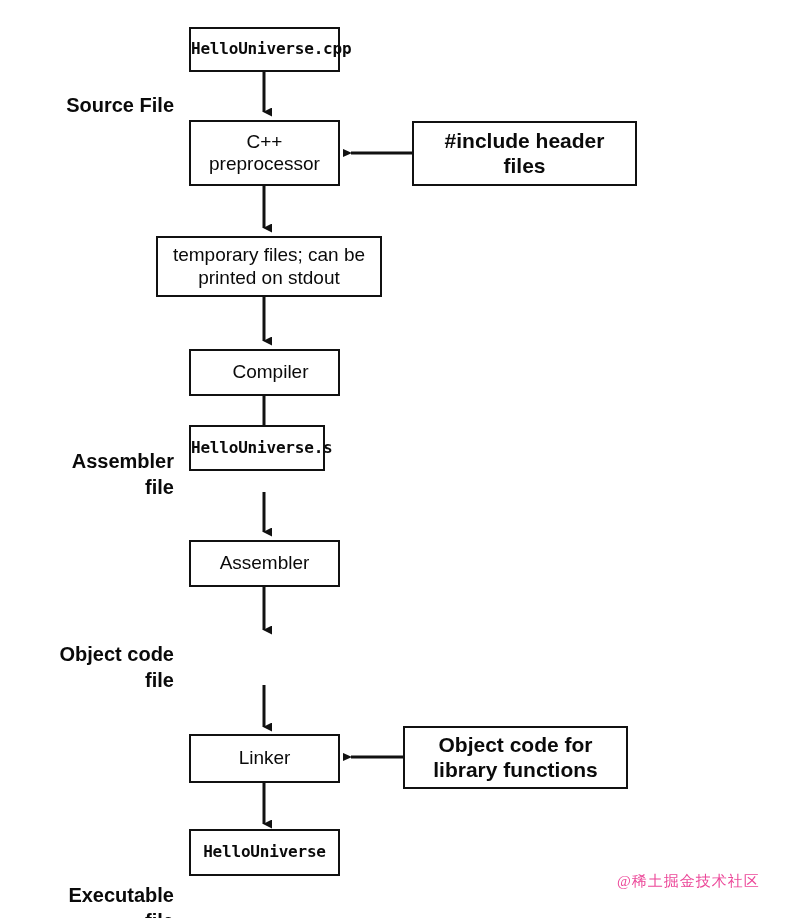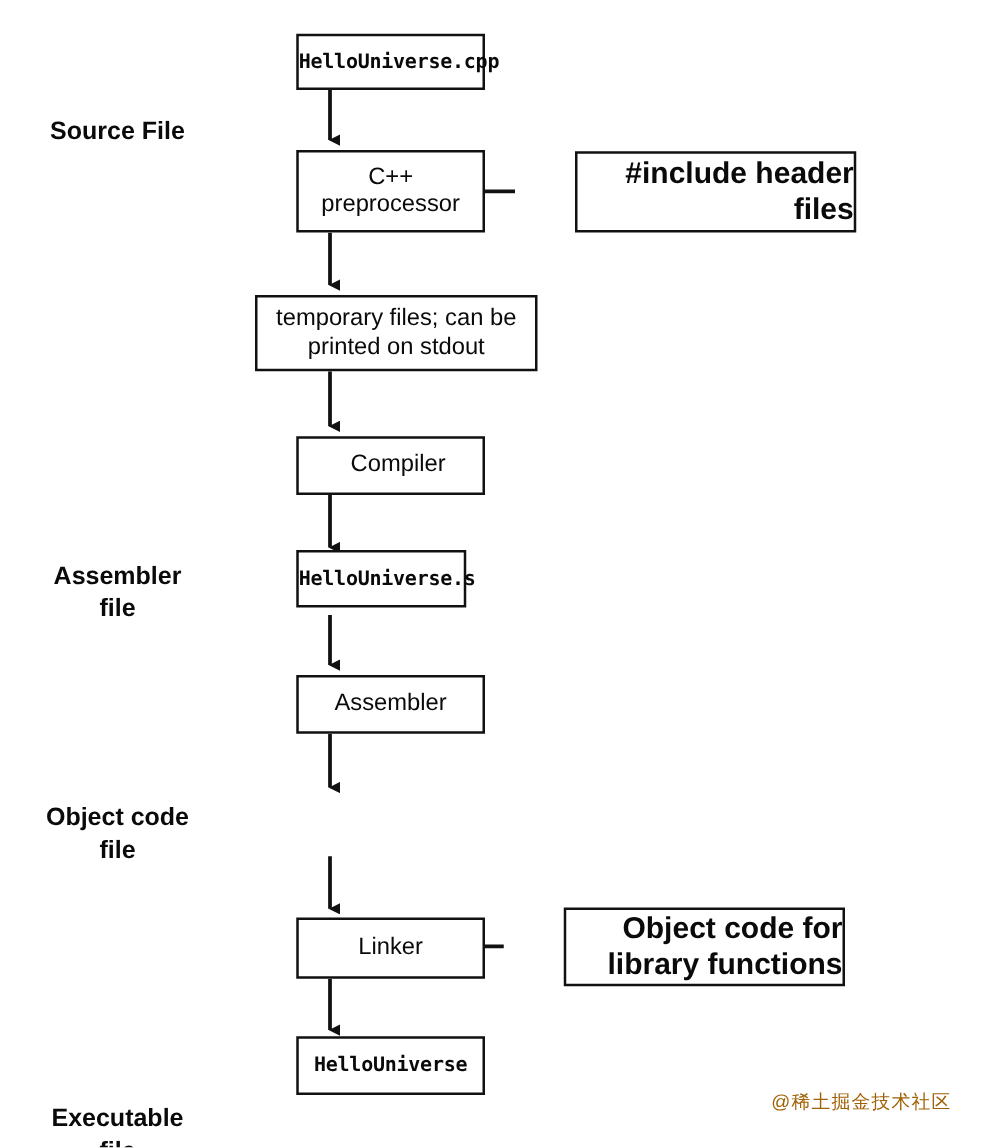--- a/index.html
+++ b/index.html
@@ -22,67 +22,65 @@
     position: absolute;
     box-sizing: border-box;
     border: 2.5px solid #111111;
     background: #ffffff;
     display: flex;
     align-items: center;
     justify-content: center;
     text-align: center;
     line-height: 1.18;
     color: #0a0a0a;
-    margin-left: 48px;
   }
   .node .txt {
     display: block;
     width: 100%;
     white-space: pre-line;
   }
   .mono .txt {
     font-family: "DejaVu Sans Mono", "Liberation Mono", monospace;
     font-weight: bold;
     font-size: 16px;
     letter-spacing: -0.2px;
   }
   .plain .txt {
     font-family: "Liberation Sans", sans-serif;
     font-weight: 400;
     font-size: 19px;
   }
   .strong .txt {
     font-family: "Liberation Sans", sans-serif;
     font-weight: bold;
-    font-size: 24px;
-    text-align: right;
+    font-size: 21px;
   }
   .side-label {
     position: absolute;
     font-family: "Liberation Sans", sans-serif;
     font-weight: bold;
     font-size: 20px;
     color: #0a0a0a;
-    text-align: center;
+    text-align: right;
     line-height: 1.3;
     white-space: pre-line;
   }
   .conn {
     position: absolute;
     left: 0;
     top: 0;
     width: 786px;
     height: 918px;
     pointer-events: none;
   }
   .watermark {
     position: absolute;
-    font-family: Liberation Sans, sans-serif;
+    font-family: Liberation Serif, serif;
     font-size: 15px;
-    color: #a16207;
+    color: #ec4899;
     letter-spacing: 1px;
     white-space: nowrap;
   }
 </style>
 </head>
 <body>
 
 <div id="canvas">
 
   <svg class="conn" viewBox="0 0 786 918" width="786" height="918">
@@ -143,21 +141,21 @@
 
   <div class="node plain" style="left:156px; top:236px; width:226px; height:61px;">
     <span class="txt">temporary files; can be
 printed on stdout</span>
   </div>
 
   <div class="node plain" style="left:189px; top:349px; width:151px; height:47px;padding-left:12px;">
     <span class="txt">Compiler</span>
   </div>
 
-  <div class="node mono" style="left:189px; top:440px; width:136px; height:46px;">
+  <div class="node mono" style="left:189px; top:425px; width:136px; height:46px;">
     <span class="txt">HelloUniverse.s</span>
   </div>
 
   <div class="node plain" style="left:189px; top:540px; width:151px; height:47px;">
     <span class="txt">Assembler</span>
   </div>
 
 
   <div class="node plain" style="left:189px; top:734px; width:151px; height:49px;">
     <span class="txt">Linker</span>

